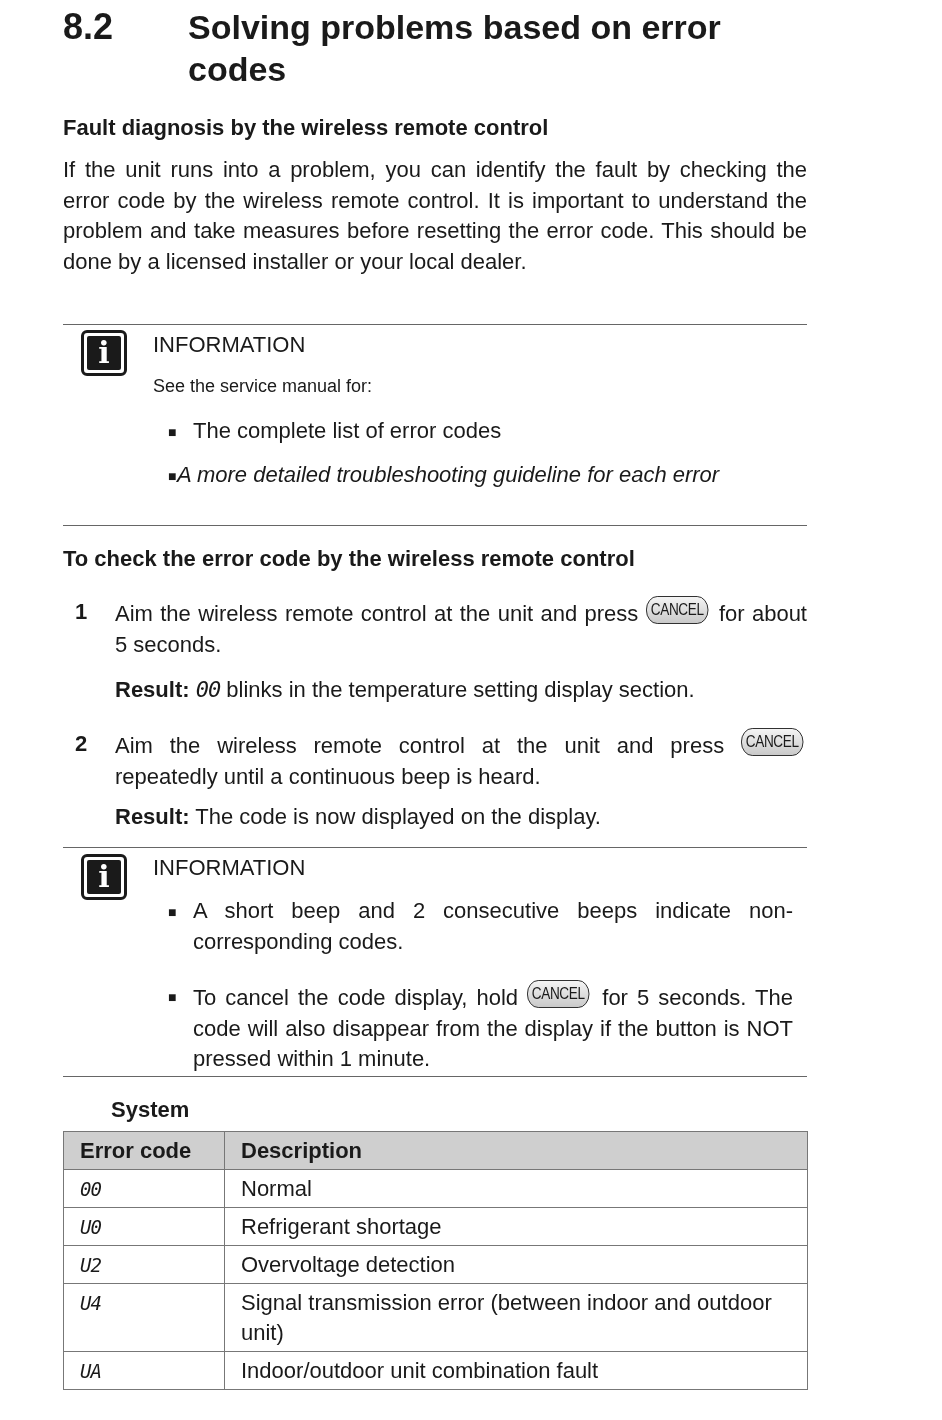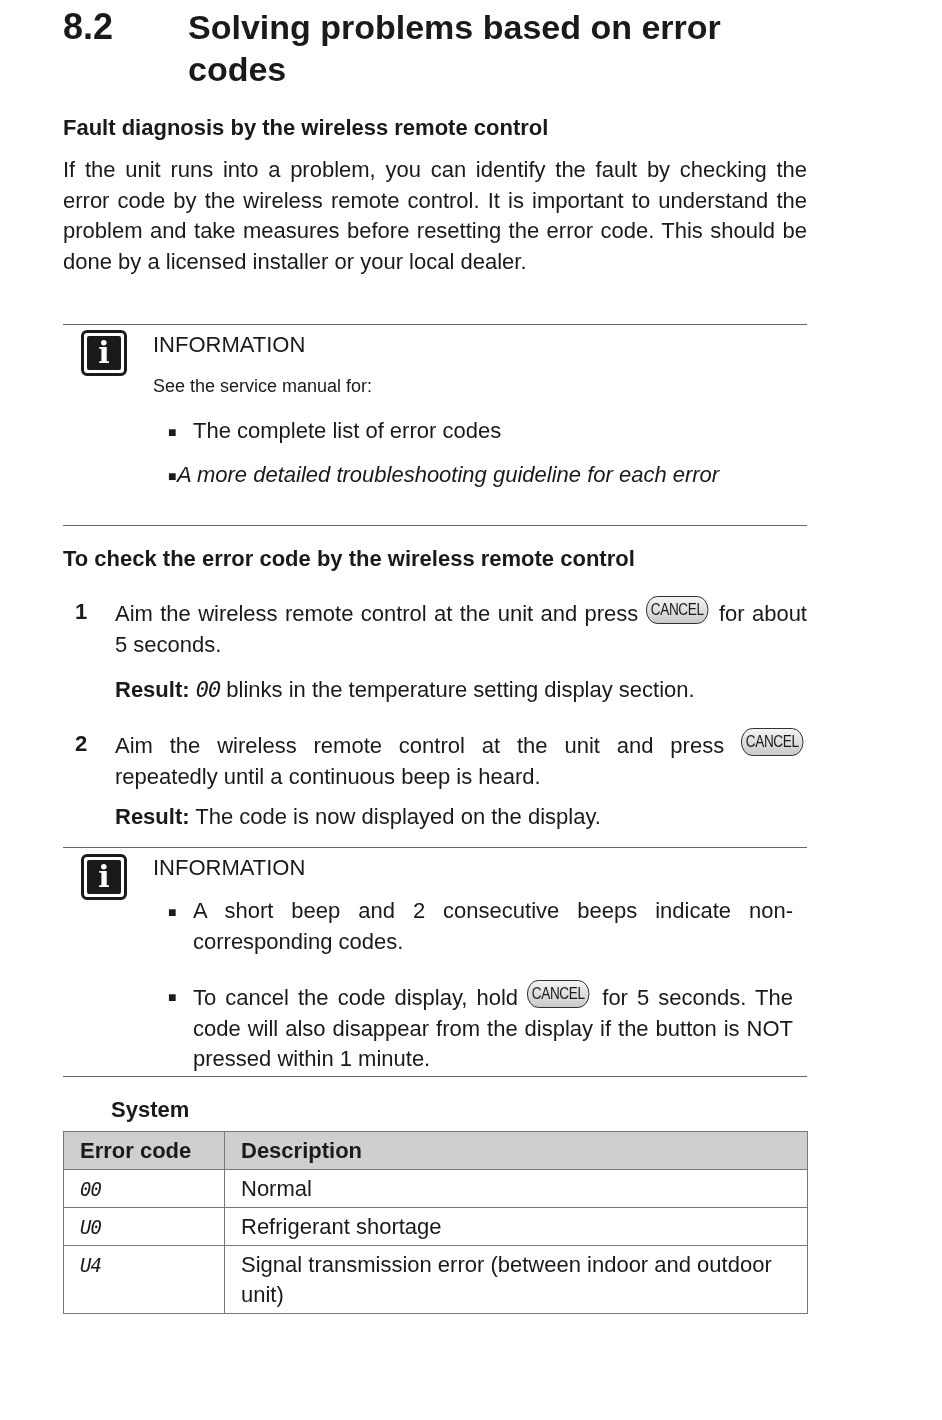--- a/index.html
+++ b/index.html
@@ -123,17 +123,25 @@
   <tbody>
     <tr>
       <td class="code"><span>00</span></td>
       <td>Normal</td>
     </tr>
     <tr>
       <td class="code"><span>U0</span></td>
       <td>Refrigerant shortage</td>
     </tr>
     <tr>
+      <td class="code"><span>U2</span></td>
+      <td>Overvoltage detection</td>
+    </tr>
+    <tr>
       <td class="code"><span>U4</span></td>
       <td>Signal transmission error (between indoor and outdoor unit)</td>
+    </tr>
+    <tr>
+      <td class="code"><span>UA</span></td>
+      <td>Indoor/outdoor unit combination fault</td>
     </tr>
   </tbody>
 </table>
 
 </body></html>

